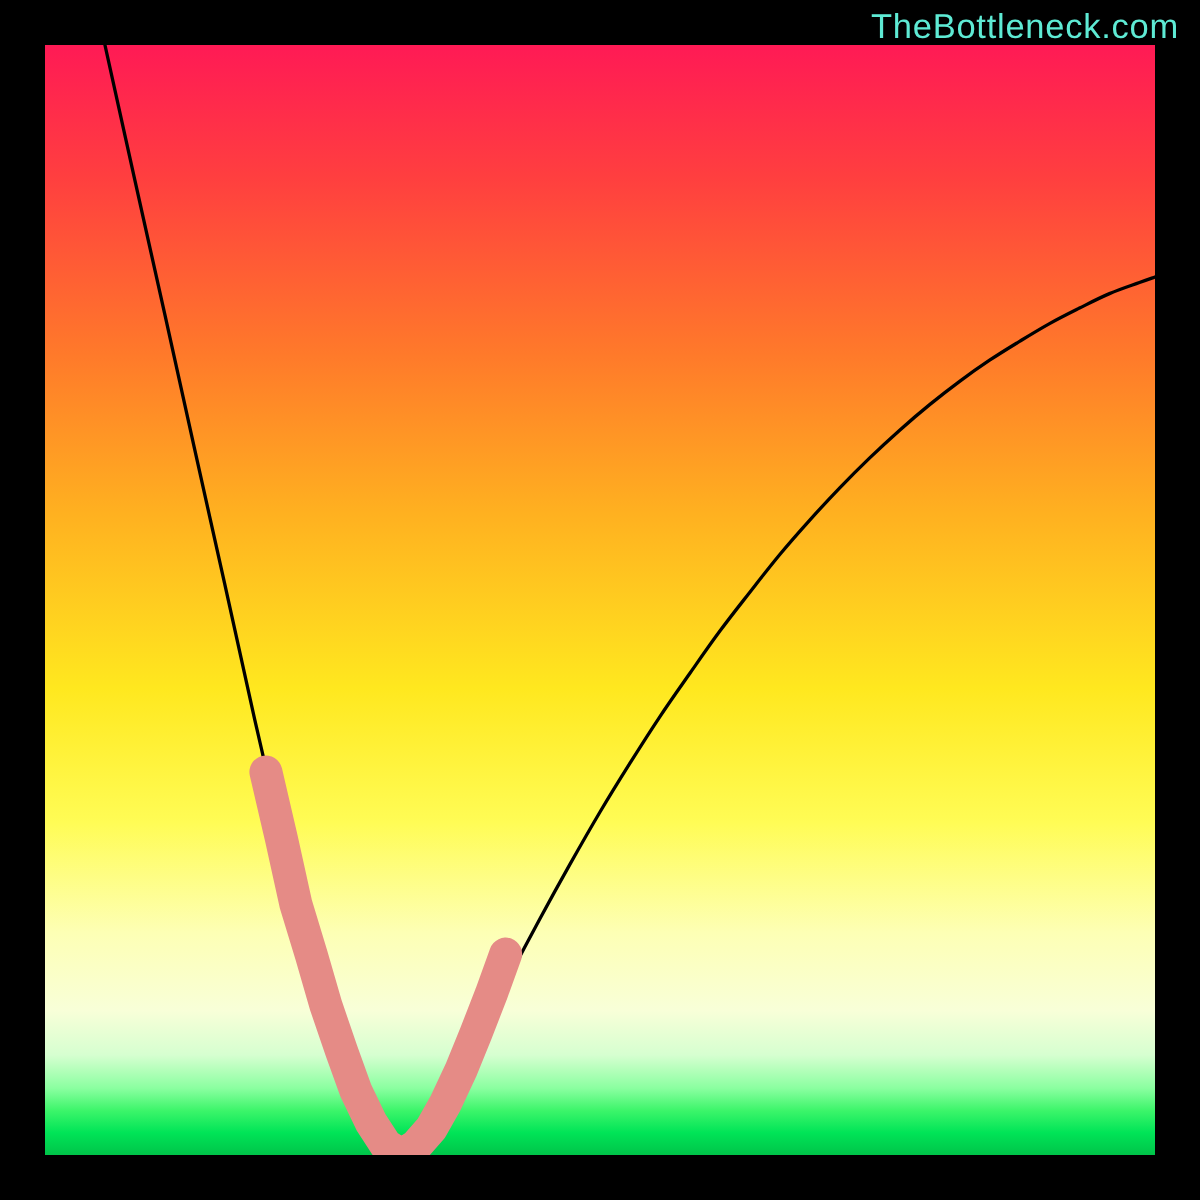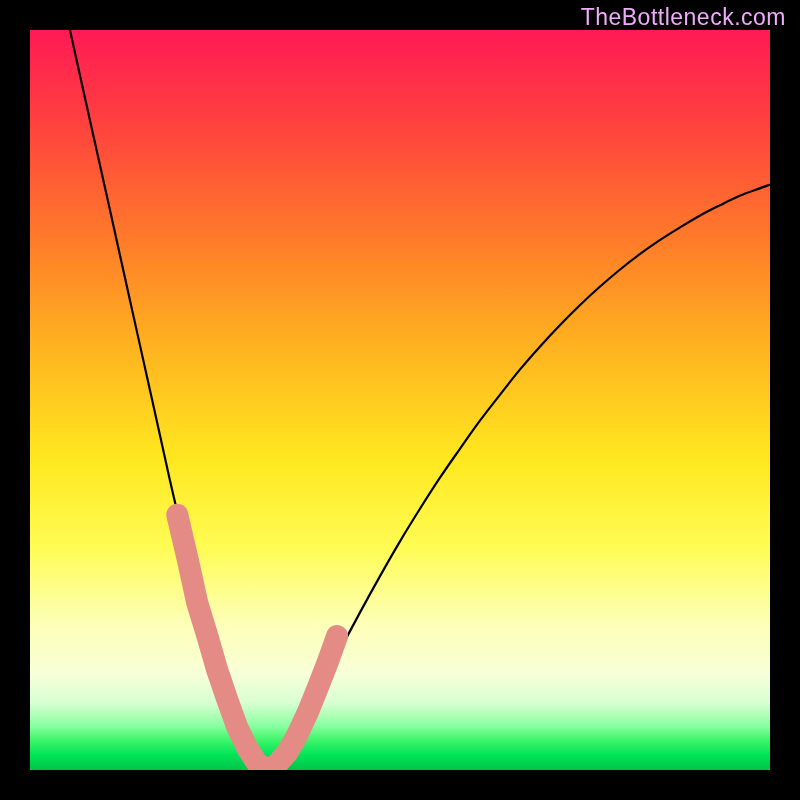--- a/index.html
+++ b/index.html
@@ -38,21 +38,21 @@
       #3cf56a 96%,
       #00e457 98%,
       #00c449 100%);
   }
   .watermark {
     position: absolute;
     top: 4px;
     right: 14px;
     font-family: Arial, Helvetica, sans-serif;
     font-size: 23px;
-    color: #f0abfc;
+    color: #5eead4;
     letter-spacing: 0.5px;
   }
   svg.overlay {
     position: absolute;
     top: 30px;
     left: 30px;
   }
 </style>
 </head>
 <body>

